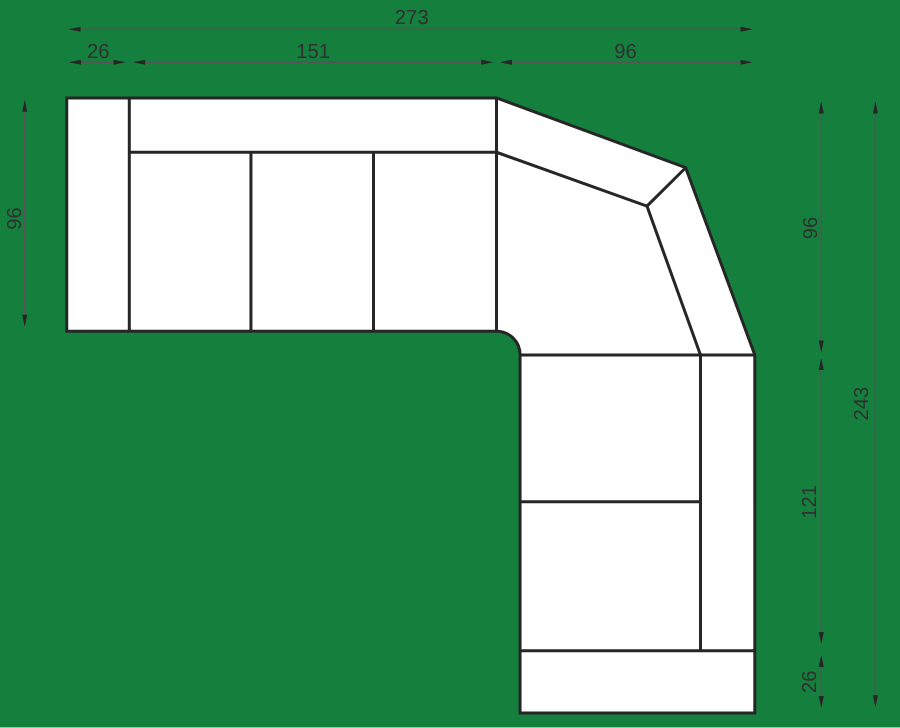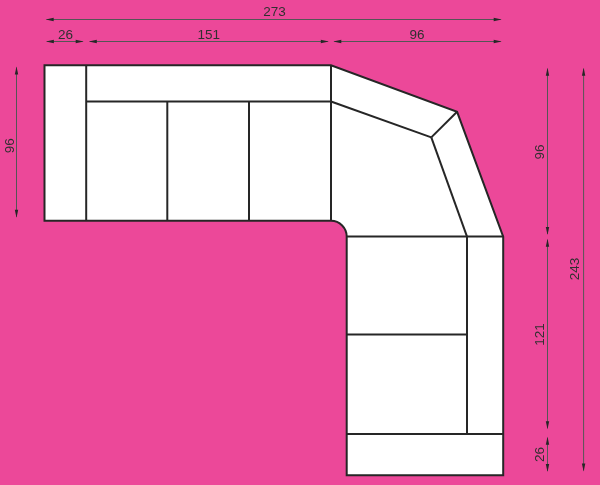--- a/index.html
+++ b/index.html
@@ -1,16 +1,16 @@
 <!DOCTYPE html>
 <html><head>
 <meta charset="utf-8">
 <style>
   html,body{margin:0;padding:0;background:#ffffff;}
-  .wrap{width:600px;height:485px;position:relative;background:#ec4899;}
+  .wrap{width:600px;height:485px;position:relative;background:#15803d;}
   svg{display:block;}
   text{font-family:"Liberation Sans", sans-serif;font-size:13.5px;fill:#303030;}
   text.v{font-size:13.5px;}
 </style>
 </head>
 <body>
 <div class="wrap">
 <svg width="600" height="485" viewBox="0 0 600 485" xmlns="http://www.w3.org/2000/svg">
 
   <path d="M44.5,65.3 H331 L457.1,111.8 L503.2,236.6 V475.3 H346.7 V236.6 A15.7,15.7 0 0 0 331,220.8 H44.5 Z" fill="#ffffff" stroke="#262626" stroke-width="2" stroke-linejoin="miter"></path>

